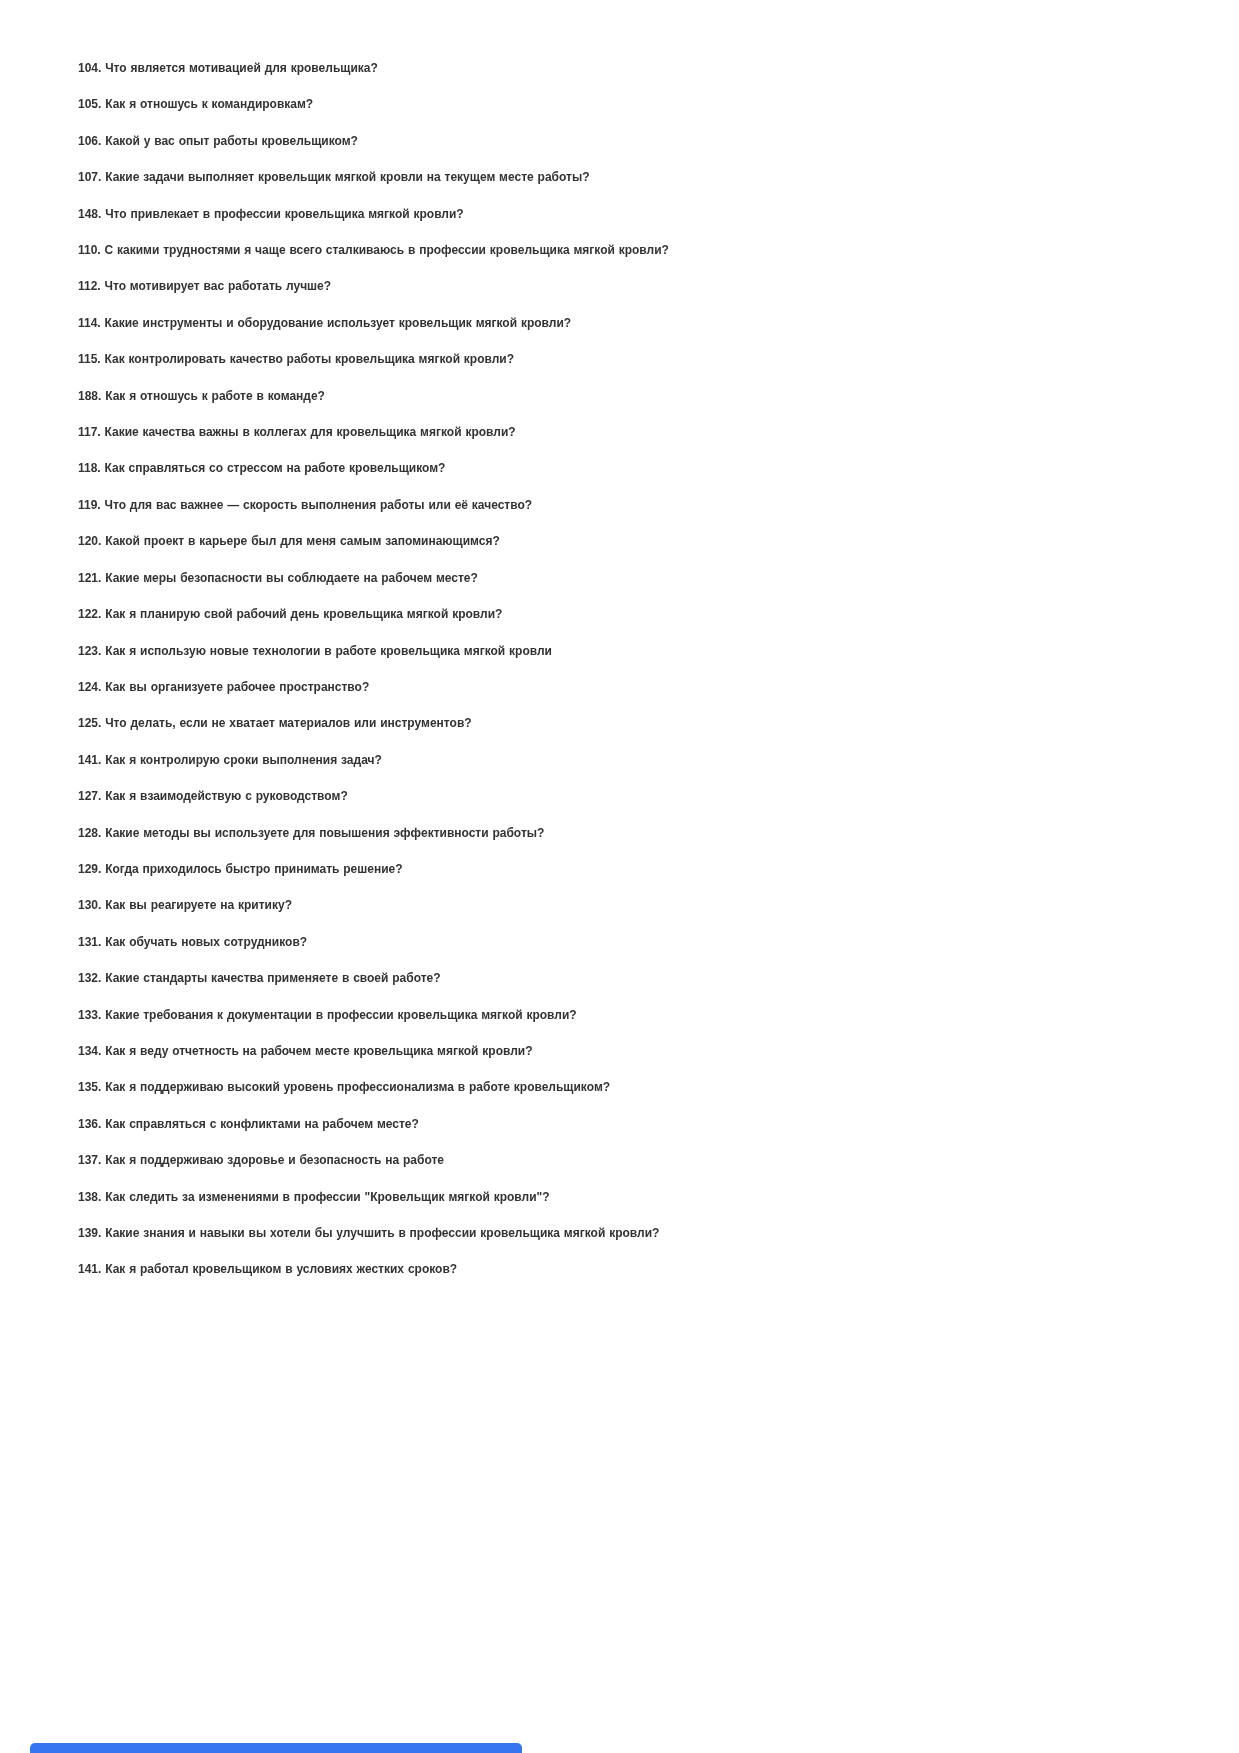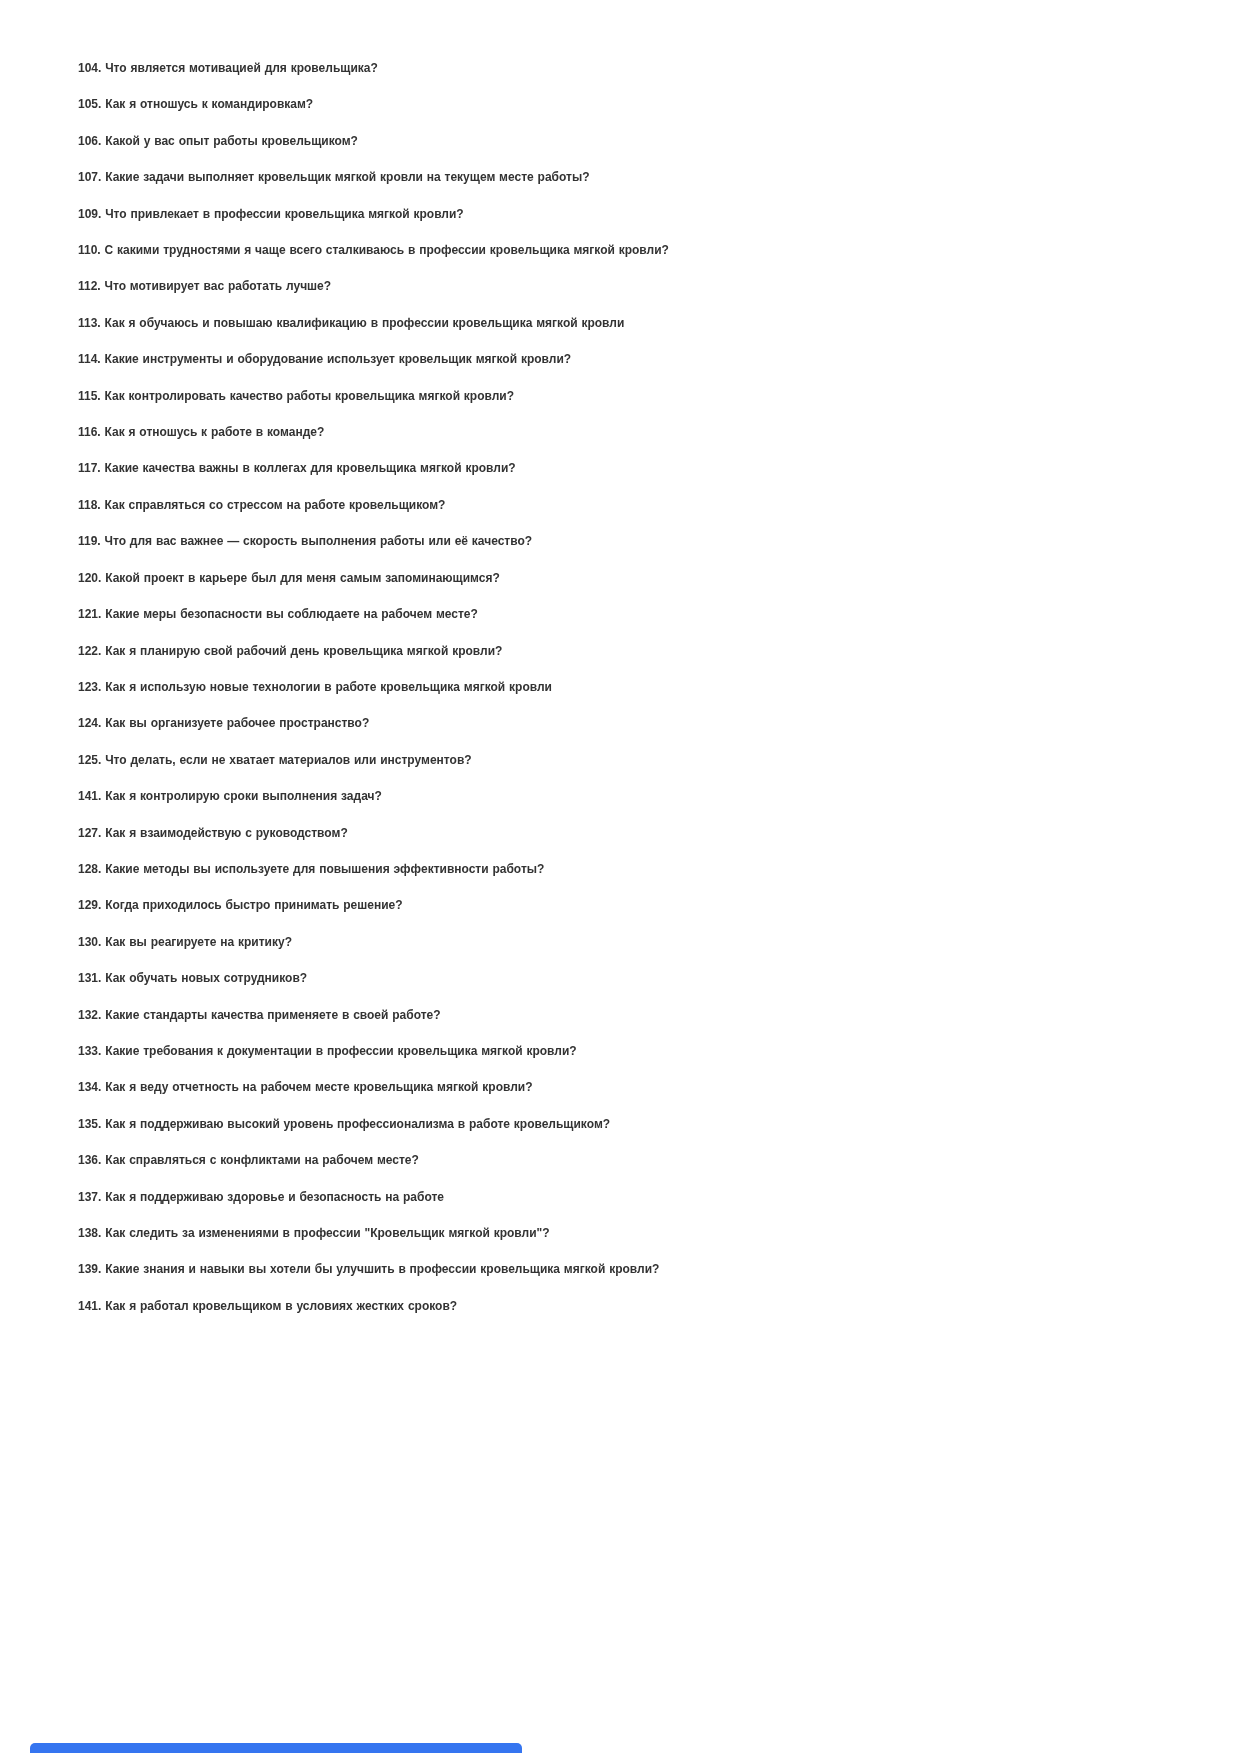--- a/index.html
+++ b/index.html
@@ -37,27 +37,26 @@
   }
 </style>
 </head>
 <body>
 
 <div class="content">
     <p class="q">104. Что является мотивацией для кровельщика?</p>
     <p class="q">105. Как я отношусь к командировкам?</p>
     <p class="q">106. Какой у вас опыт работы кровельщиком?</p>
     <p class="q">107. Какие задачи выполняет кровельщик мягкой кровли на текущем месте работы?</p>
-    <p class="q">109. Что привлекает в профессии кровельщика мягкой кровли?</p>
+    <p class="q">148. Что привлекает в профессии кровельщика мягкой кровли?</p>
     <p class="q">110. С какими трудностями я чаще всего сталкиваюсь в профессии кровельщика мягкой кровли?</p>
     <p class="q">112. Что мотивирует вас работать лучше?</p>
-    <p class="q">113. Как я обучаюсь и повышаю квалификацию в профессии кровельщика мягкой кровли</p>
     <p class="q">114. Какие инструменты и оборудование использует кровельщик мягкой кровли?</p>
     <p class="q">115. Как контролировать качество работы кровельщика мягкой кровли?</p>
-    <p class="q">116. Как я отношусь к работе в команде?</p>
+    <p class="q">188. Как я отношусь к работе в команде?</p>
     <p class="q">117. Какие качества важны в коллегах для кровельщика мягкой кровли?</p>
     <p class="q">118. Как справляться со стрессом на работе кровельщиком?</p>
     <p class="q">119. Что для вас важнее — скорость выполнения работы или её качество?</p>
     <p class="q">120. Какой проект в карьере был для меня самым запоминающимся?</p>
     <p class="q">121. Какие меры безопасности вы соблюдаете на рабочем месте?</p>
     <p class="q">122. Как я планирую свой рабочий день кровельщика мягкой кровли?</p>
     <p class="q">123. Как я использую новые технологии в работе кровельщика мягкой кровли</p>
     <p class="q">124. Как вы организуете рабочее пространство?</p>
     <p class="q">125. Что делать, если не хватает материалов или инструментов?</p>
     <p class="q">141. Как я контролирую сроки выполнения задач?</p>

